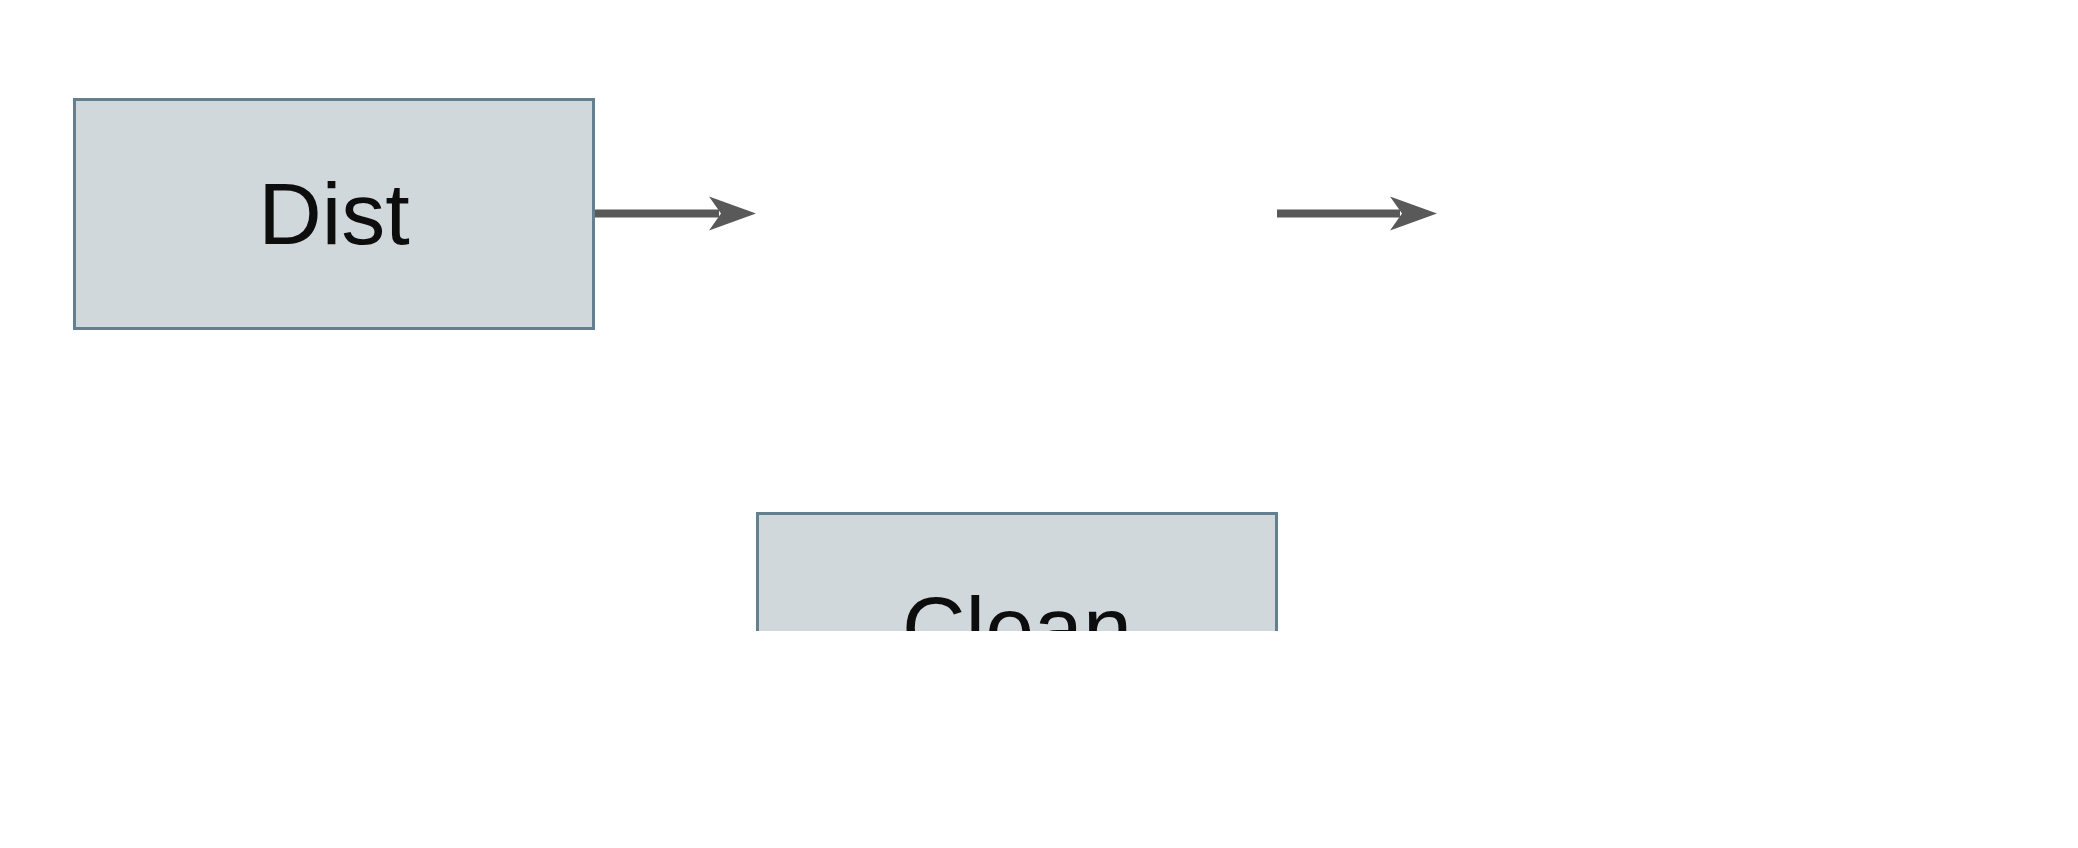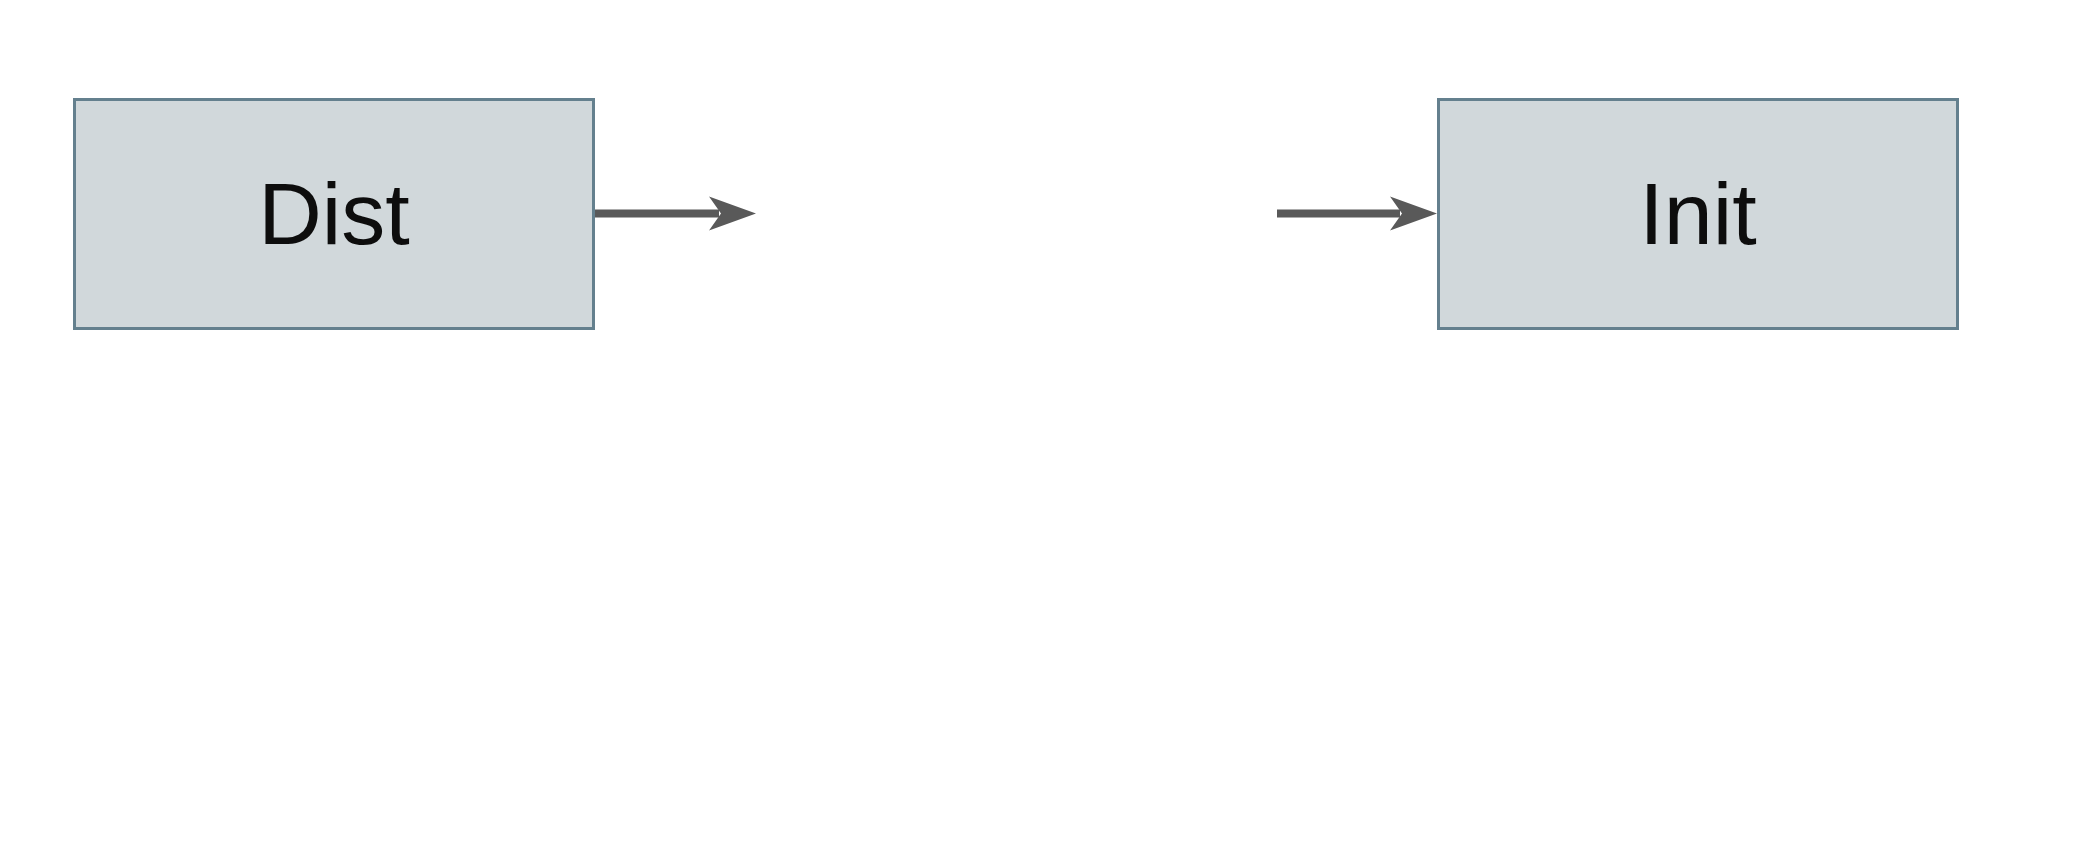--- a/index.html
+++ b/index.html
@@ -74,18 +74,18 @@
       <line class="edge-shaft" x1="1277" y1="213.5" x2="1400" y2="213.5"></line>
       <path class="edge-head" d="M 1437,213.5 L 1390,196.5 L 1402,213.5 L 1390,230.5 Z"></path>
     </g>
   </svg>
 
   <div class="node node-dist">
     <span class="node-label">Dist</span>
   </div>
 
 
-  <div class="node node-init">
-    <span class="node-label">Init</span>
+
+  <div class="node node-clean">
+    <span class="node-label">Clean</span>
   </div>
-
 
 </div>
 
 </body></html>

